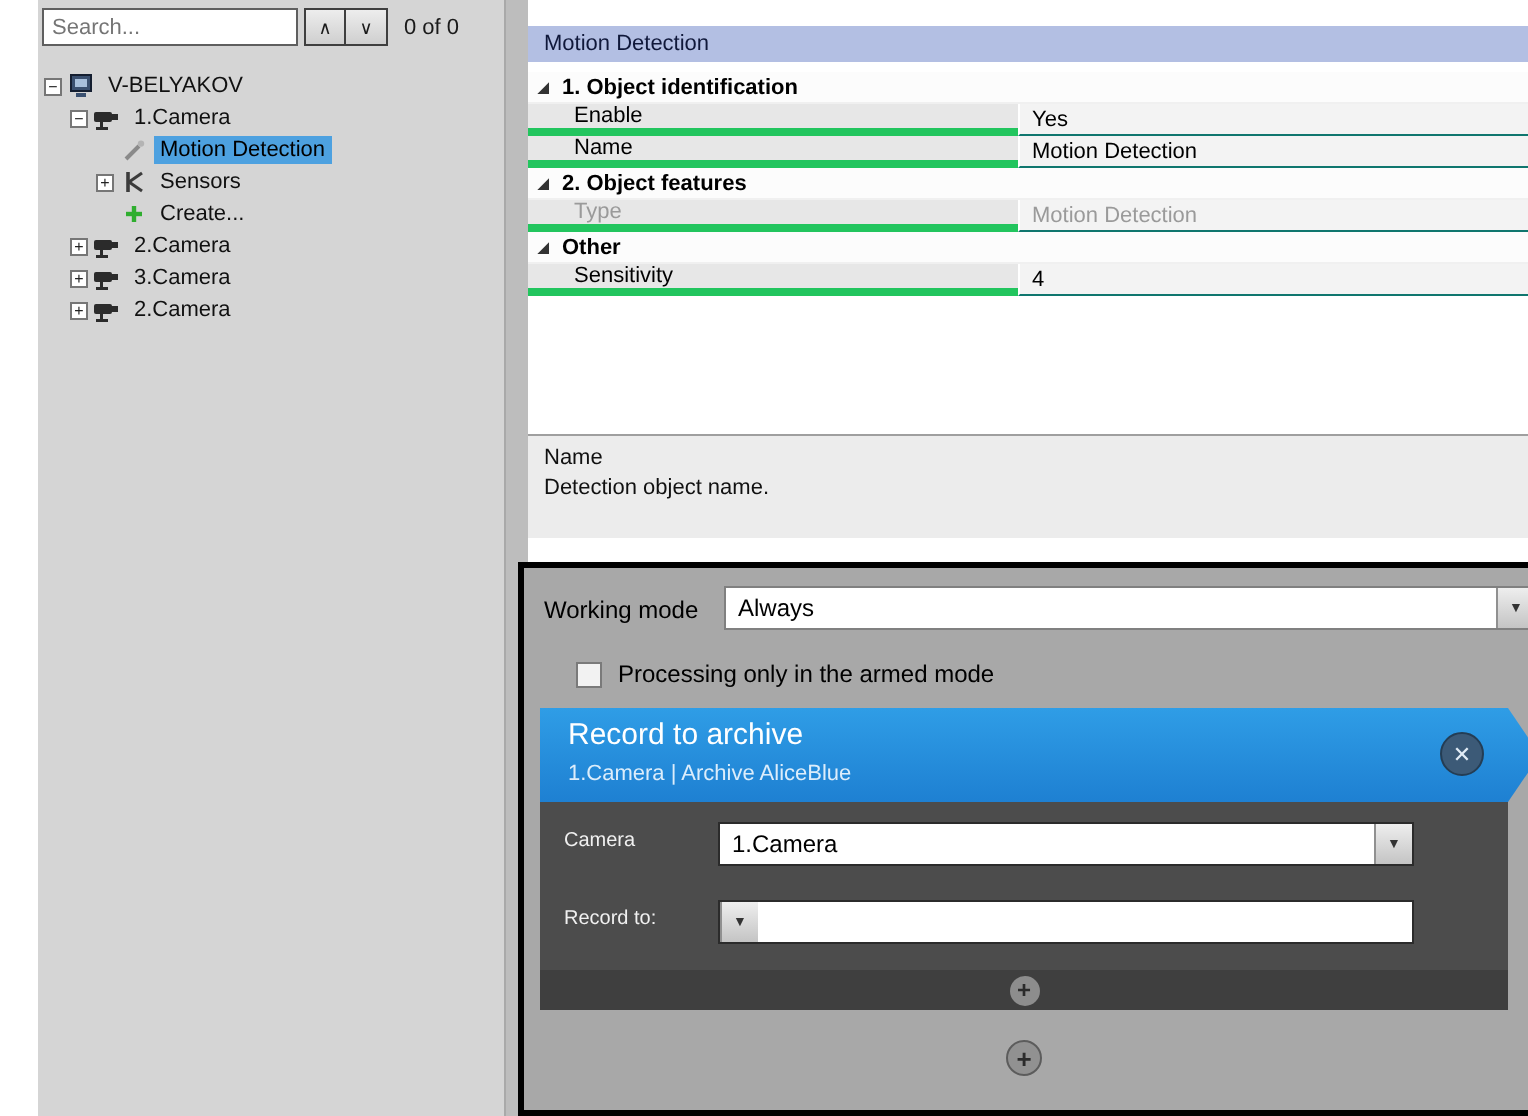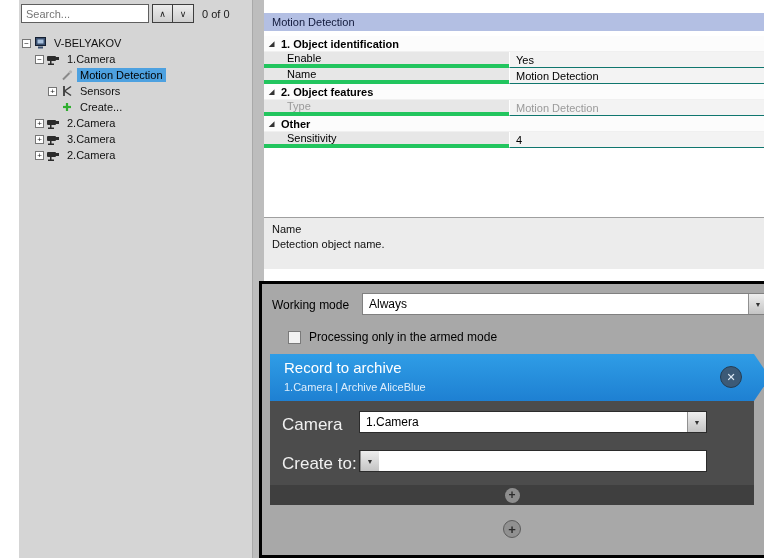--- a/index.html
+++ b/index.html
@@ -45,21 +45,21 @@
   .chk-row { position: absolute; left: 10px; top: 46px; display: flex; align-items: center; padding-left: 16px; }
   .checkbox { width: 13px; height: 13px; background: #f2f2f2; border: 1px solid #7a7a7a; }
   .chk-label { font-size: 12px; margin-left: 8px; color: #000; }
   .banner { position: absolute; left: 8px; top: 70px; width: 500px; height: 47px; background: linear-gradient(#2f9de6, #1e80d2); clip-path: polygon(0 0, 484px 0, 100% 50%, 484px 100%, 0 100%); color: #fff; }
   .banner-title { position: absolute; left: 14px; top: 5px; font-size: 15px; }
   .banner-sub { position: absolute; left: 14px; top: 27px; font-size: 11px; color: #dcedfb; }
   .banner-close { position: absolute; left: 458px; top: 82px; width: 22px; height: 22px; border-radius: 50%; background: #3c5a77; border: 1px solid #243d54; color: #e2edf7; display: flex; align-items: center; justify-content: center; font-size: 11px; z-index: 6; cursor: default; }
   .dark-panel { position: absolute; left: 8px; top: 117px; width: 484px; height: 104px; background: #4c4c4c; }
   .dp-row { position: absolute; left: 0; width: 100%; height: 24px; }
   .dp-row1 { top: 10px; } .dp-row2 { top: 49px; }
-  .dp-label { position: absolute; left: 12px; top: 4px; font-size: 17px; color: #f0f0f0; }
+  .dp-label { position: absolute; left: 12px; top: 4px; font-size: 10px; color: #f0f0f0; }
   .dp-select { position: absolute; left: 89px; top: 0; width: 348px; height: 22px; background: #fff; border: 1px solid #2b2b2b; display: flex; align-items: center; }
   .dp-plus-strip { position: absolute; left: 0; bottom: 0; width: 100%; height: 20px; background: #3f3f3f; display: flex; align-items: center; justify-content: center; }
   .plus-btn { width: 15px; height: 15px; border-radius: 50%; background: #8d8d8d; color: #2b2b2b; display: flex; align-items: center; justify-content: center; font-size: 12px; font-weight: bold; line-height: 1; cursor: default; }
   .outer-plus { position: absolute; left: 8px; top: 236px; width: 484px; display: flex; justify-content: center; }
   .outer-plus .plus-btn { width: 18px; height: 18px; background: #919191; border: 1px solid #5c5c5c; font-size: 13px; }
 </style>
 </head>
 <body>
 
 <div class="screen">
@@ -246,21 +246,21 @@
 
     <div class="dark-panel">
       <div class="dp-row dp-row1">
         <span class="dp-label">Camera</span>
         <div class="dp-select">
           <span class="sel-text">1.Camera</span>
           <span class="sel-btn">▼</span>
         </div>
       </div>
       <div class="dp-row dp-row2">
-        <span class="dp-label">Create to:</span>
+        <span class="dp-label">Record to:</span>
         <div class="dp-select">
           <span class="sel-btn">▼</span>
         </div>
       </div>
       <div class="dp-plus-strip">
         <span class="plus-btn">+</span>
       </div>
     </div>
 
     <div class="outer-plus">

